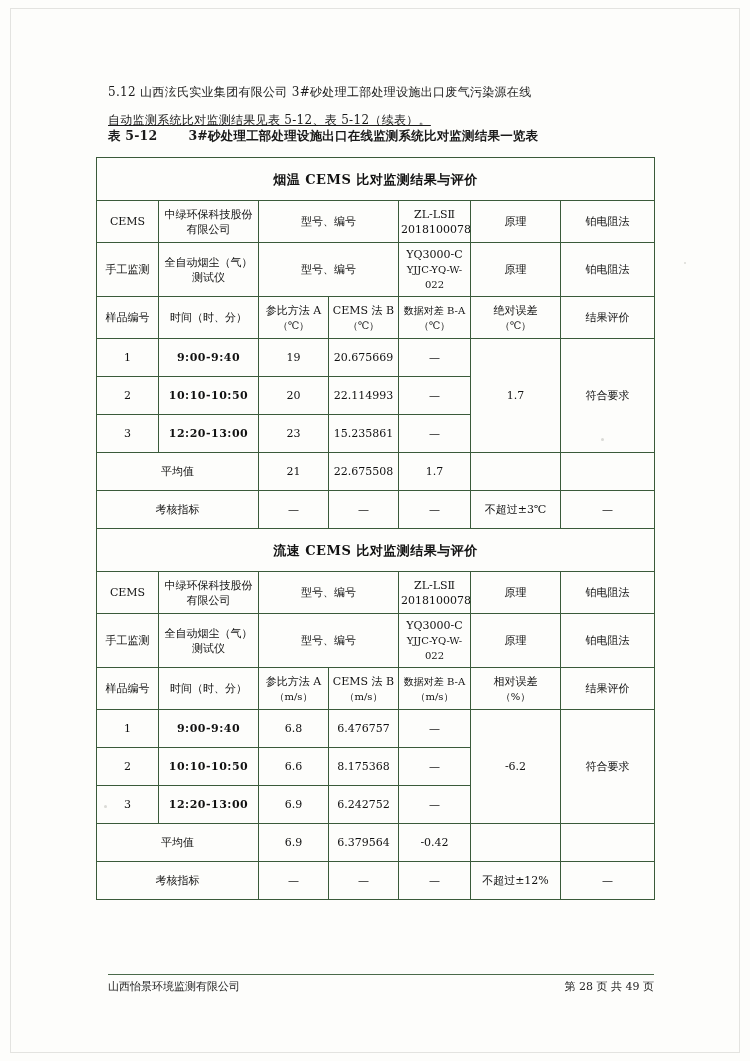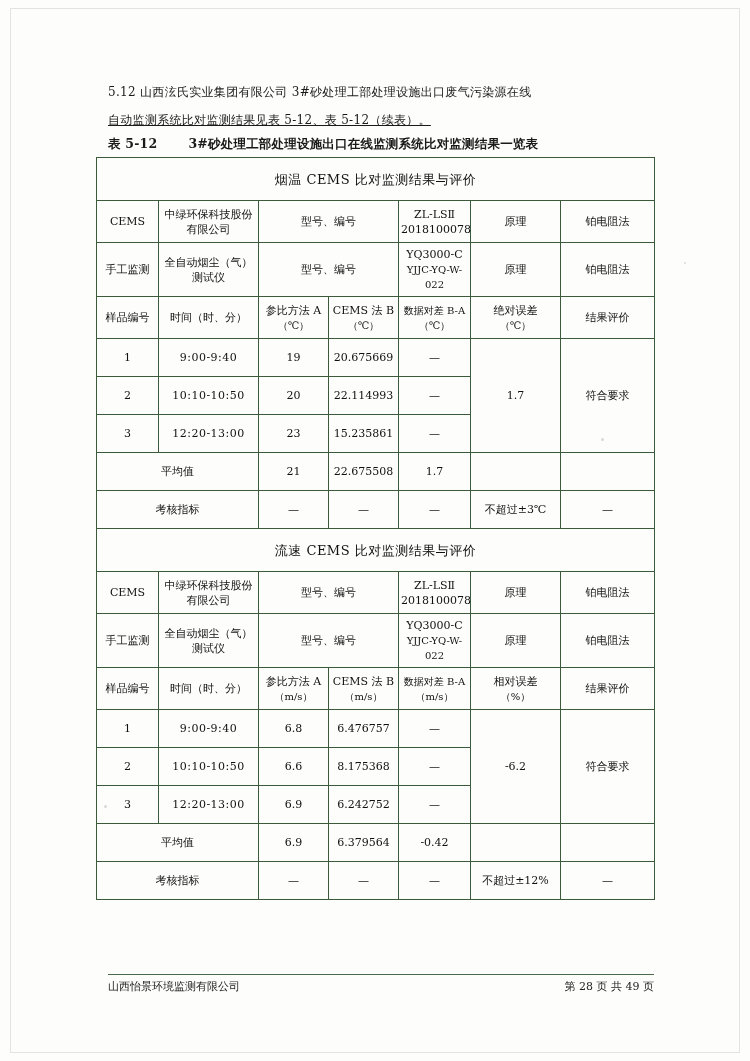--- a/index.html
+++ b/index.html
@@ -36,21 +36,21 @@
     width: 560px;
     font-size: 12px;
     line-height: 28px;
     letter-spacing: 0.3px;
     font-family: "DejaVu Serif", serif;
   }
   .intro .l2 { display: block; text-decoration: underline; }
   .caption {
     position: absolute;
     left: 108px;
-    top: 136px;
+    top: 128px;
     width: 560px;
     font-size: 12.5px;
     font-weight: bold;
     font-family: "DejaVu Serif", serif;
     letter-spacing: 0.2px;
   }
   .caption .gap { display: inline-block; width: 22px; }
 
   table.maintable {
     position: absolute;
@@ -65,29 +65,29 @@
     border: 1px solid #3a5a3a;
     text-align: center;
     vertical-align: middle;
     font-size: 11px;
     line-height: 15px;
     padding: 4px 2px;
     color: #111;
   }
   .secthead {
     font-size: 13px !important;
-    font-weight: normal;
+    font-weight: bold;
     letter-spacing: 0.5px;
     height: 34px;
   }
   .rowh { height: 42px; }
   .rowd { height: 38px; }
   .small { font-size: 10px; line-height: 14px; }
   .num { font-family: "DejaVu Serif", serif; font-size: 11px; }
-  .timecell { font-weight: normal; font-size: 11.5px; letter-spacing: 0.5px; }
+  .timecell { font-weight: bold; font-size: 11.5px; letter-spacing: 0.5px; }
   .unitline { display: block; font-size: 10px; }
   .dash { font-size: 12px; }
   .idx { font-size: 11px; }
 
   .footer {
     position: absolute;
     left: 108px;
     right: 96px;
     top: 974px;
     font-size: 11px;

